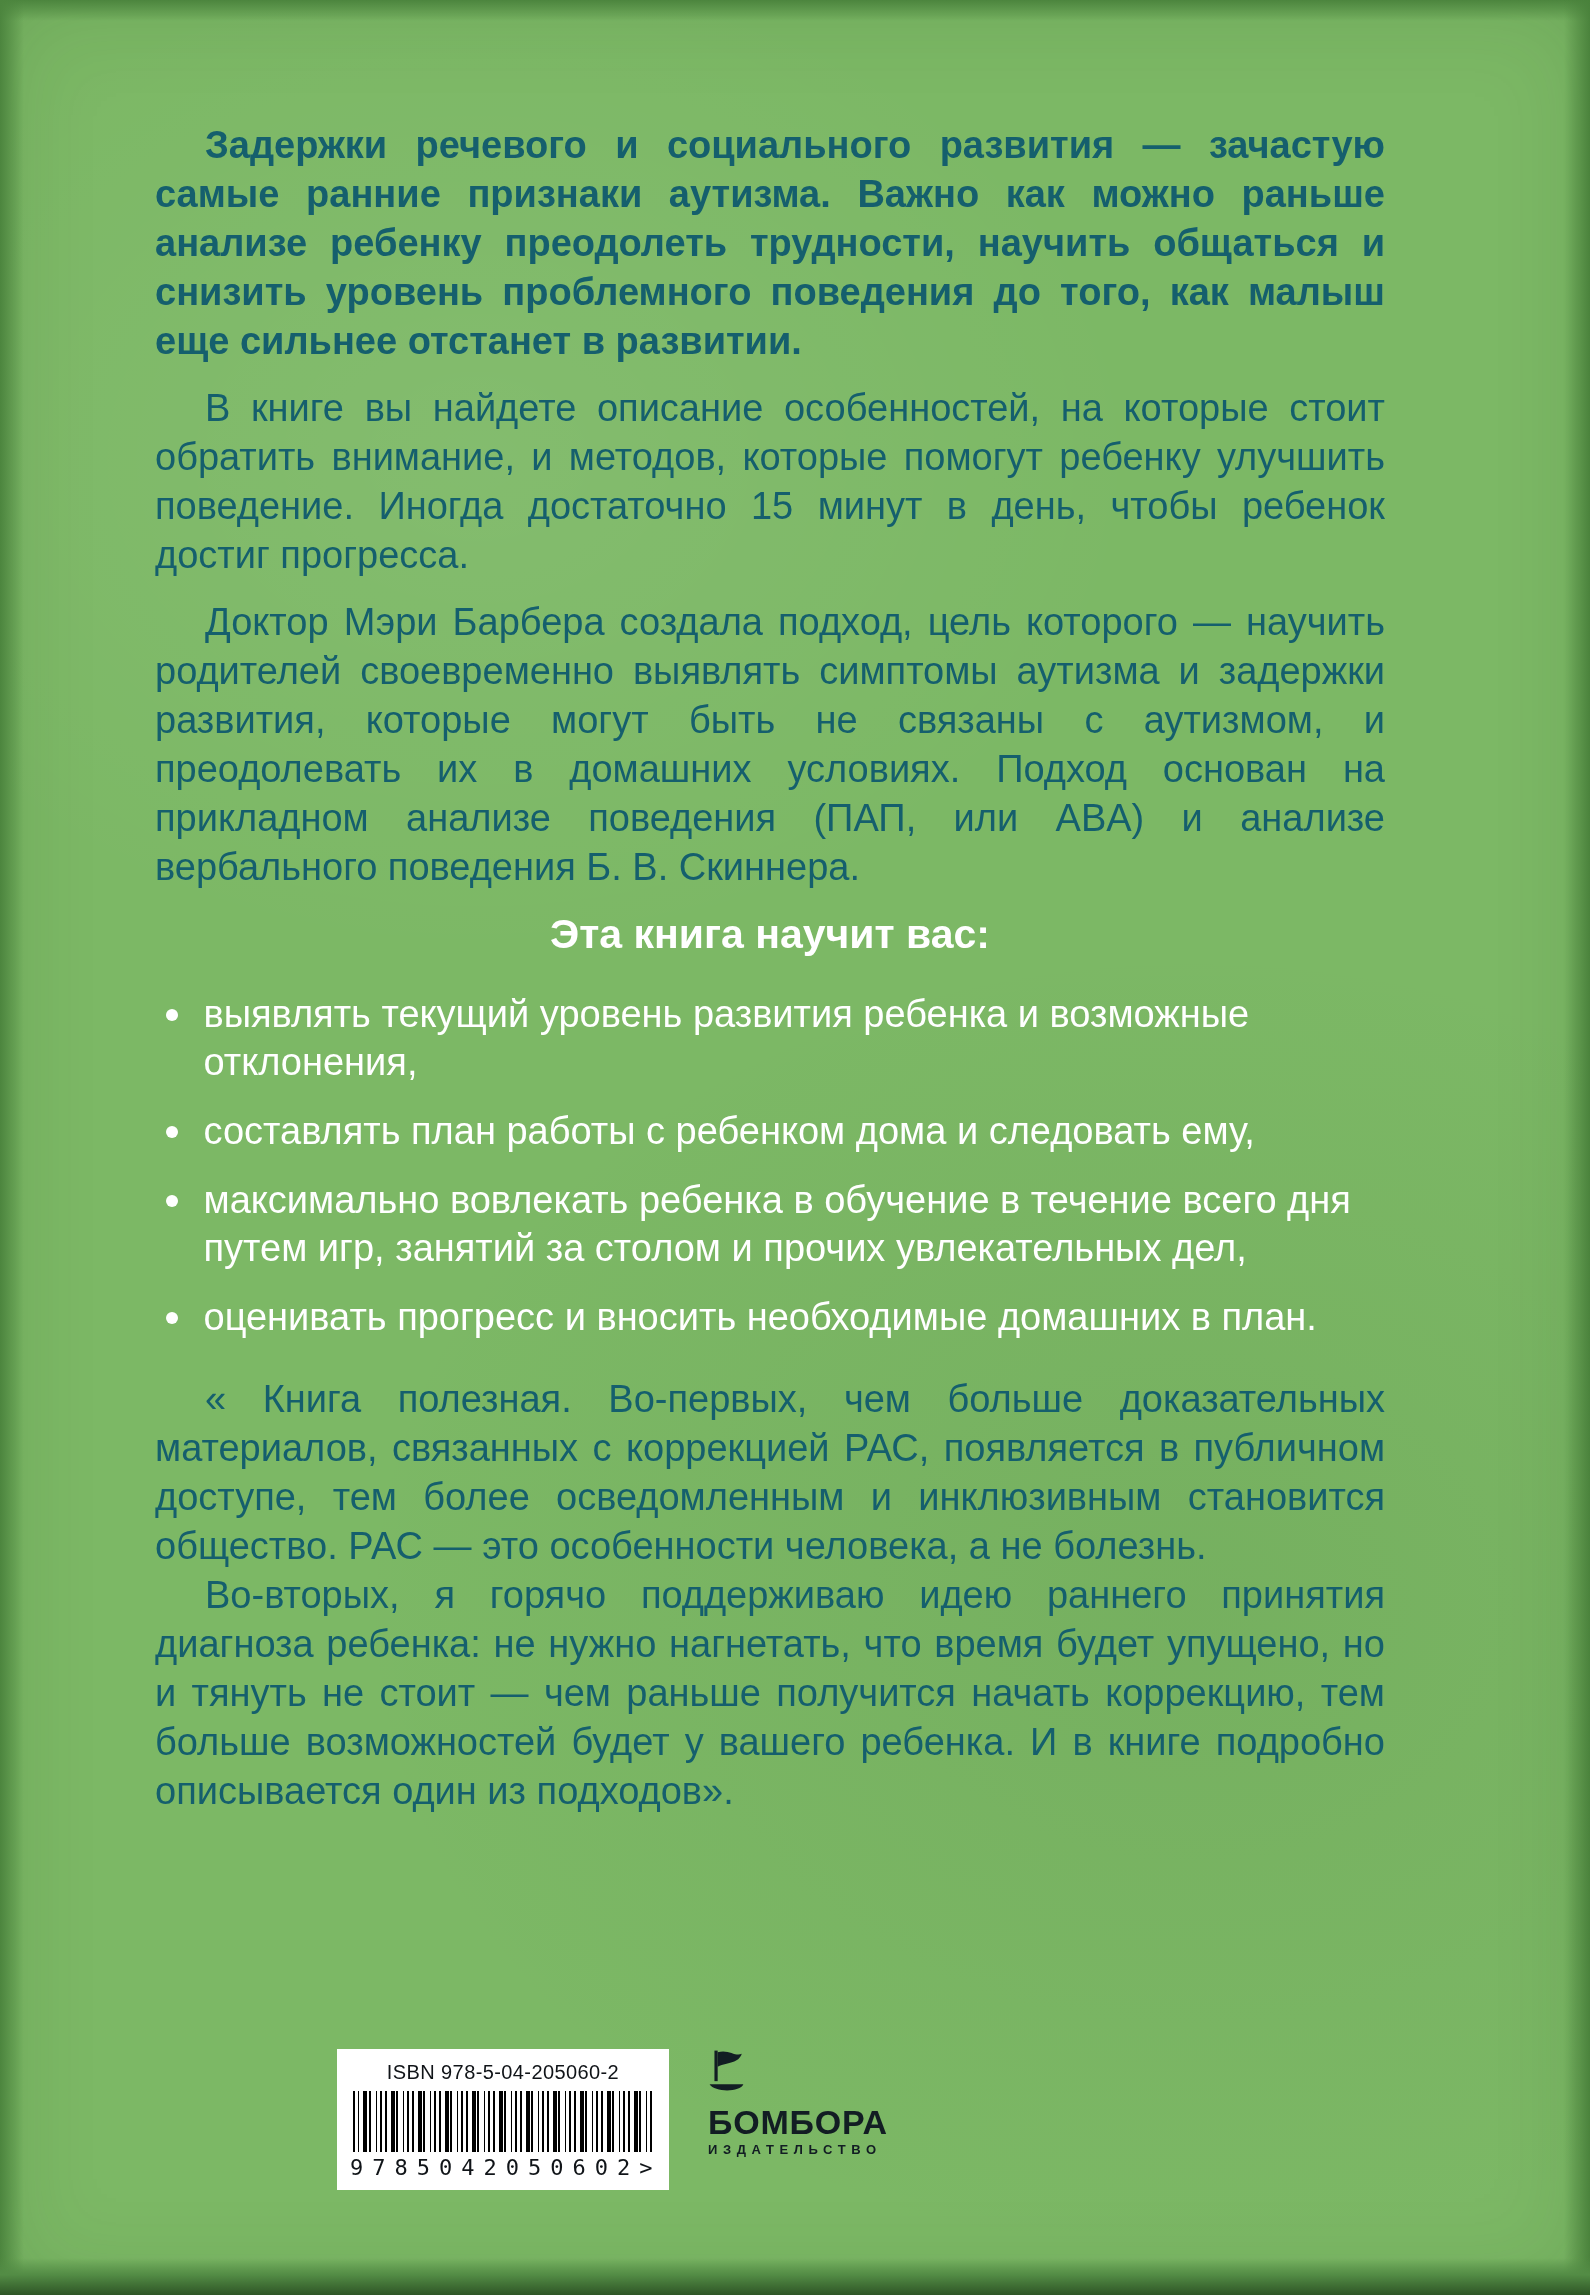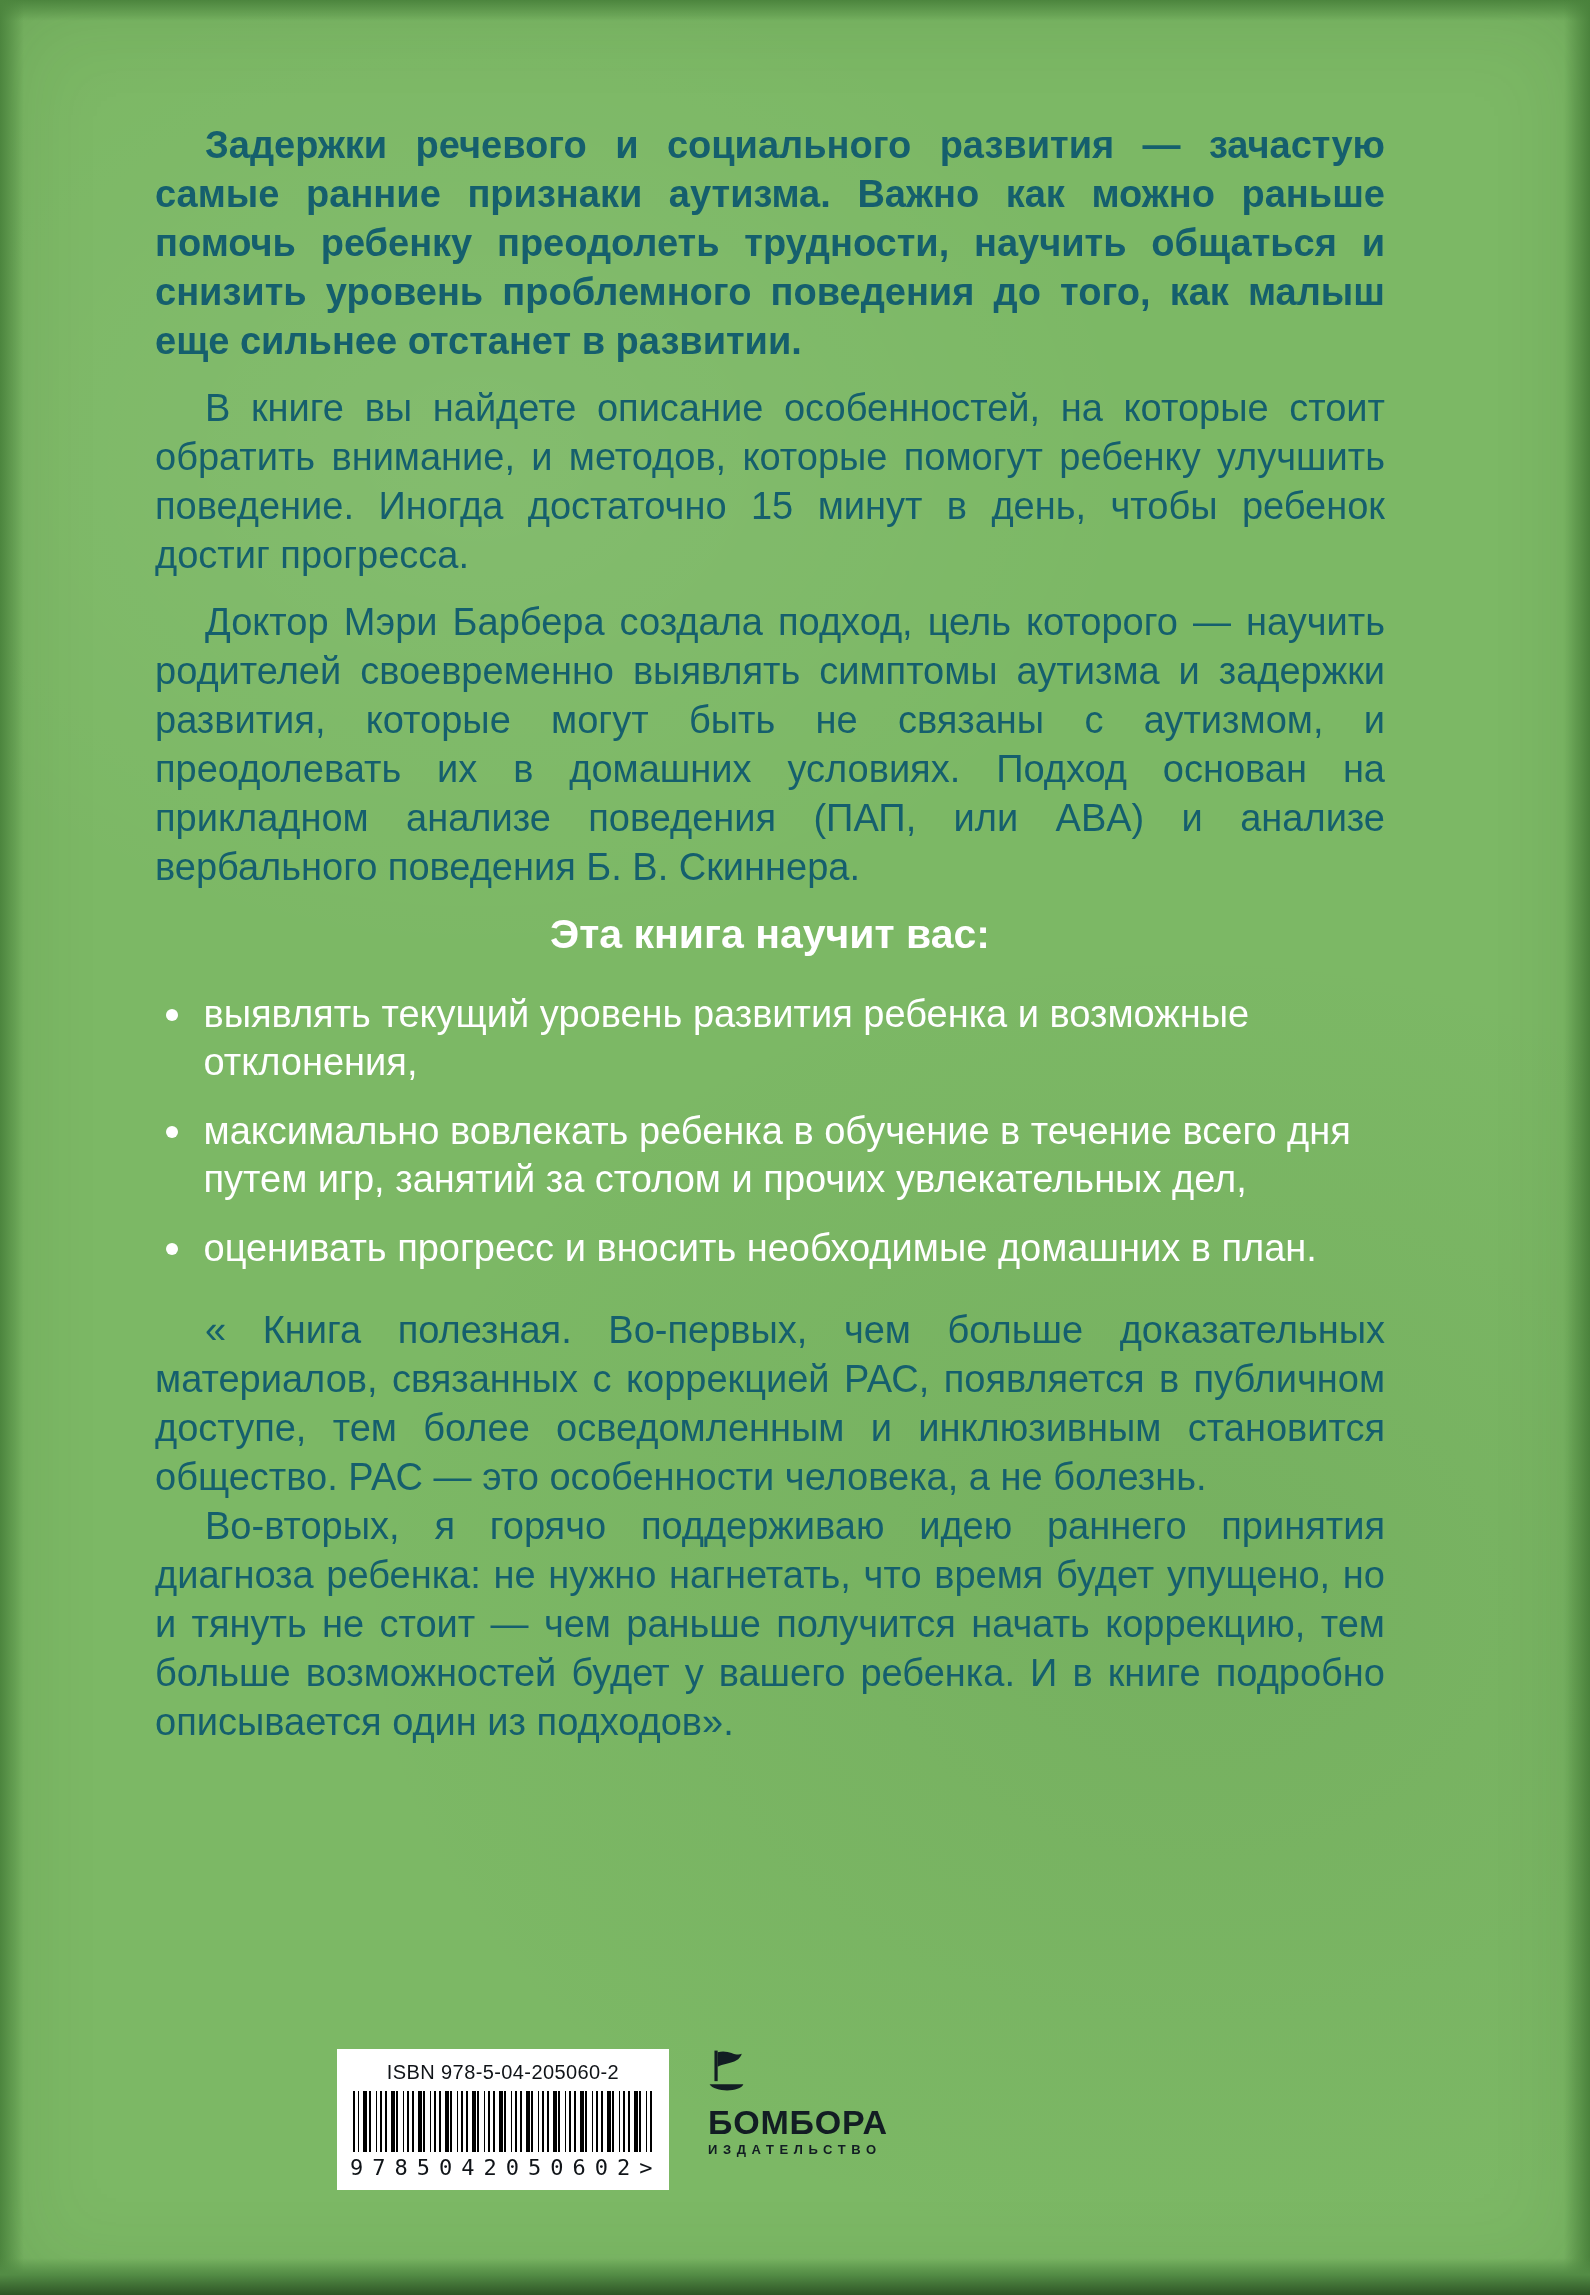--- a/index.html
+++ b/index.html
@@ -135,28 +135,29 @@
     width:516px;
   }
 </style>
 </head>
 <body>
 
 <div class="cover">
 
   <div class="content">
 
-    <p class="para lead">Задержки речевого и социального развития — зачастую самые ранние признаки аутизма. Важно как можно раньше помочь ребенку преодолеть трудности, научить общаться и снизить уровень проблемного поведения до того, как малыш еще сильнее отстанет в развитии.</p>
+    <p class="para lead">Задержки речевого и социального развития — зачастую самые ранние признаки аутизма. Важно как можно раньше анализе ребенку преодолеть трудности, научить общаться и снизить уровень проблемного поведения до того, как малыш еще сильнее отстанет в развитии.</p>
     <p class="para">В книге вы найдете описание особенностей, на которые стоит обратить внимание, и методов, которые помогут ребенку улучшить поведение. Иногда достаточно 15 минут в день, чтобы ребенок достиг прогресса.</p>
     <p class="para">Доктор Мэри Барбера создала подход, цель которого — научить родителей своевременно выявлять симптомы аутизма и задержки развития, которые могут быть не связаны с аутизмом, и преодолевать их в домашних условиях. Подход основан на прикладном анализе поведения (ПАП, или ABA) и анализе вербального поведения Б. В. Скиннера.</p>
 
     <div class="white-section">
       <h2 class="list-heading">Эта книга научит вас:</h2>
       <ul class="benefits">
         <li>выявлять текущий уровень развития ребенка и возможные отклонения,</li>
+        <li>составлять план работы с ребенком дома и следовать ему,</li>
         <li>максимально вовлекать ребенка в обучение в течение всего дня путем игр, занятий за столом и прочих увлекательных дел,</li>
         <li>оценивать прогресс и вносить необходимые домашних в план.</li>
       </ul>
     </div>
 
     <div class="quote-section">
       <p class="para">« Книга полезная. Во-первых, чем больше доказательных материалов, связанных с коррекцией РАС, появляется в публичном доступе, тем более осведомленным и инклюзивным становится общество. РАС — это особенности человека, а не болезнь.</p>
       <p class="para">Во-вторых, я горячо поддерживаю идею раннего принятия диагноза ребенка: не нужно нагнетать, что время будет упущено, но и тянуть не стоит — чем раньше получится начать коррекцию, тем больше возможностей будет у вашего ребенка. И в книге подробно описывается один из подходов».</p>
     </div>
 

